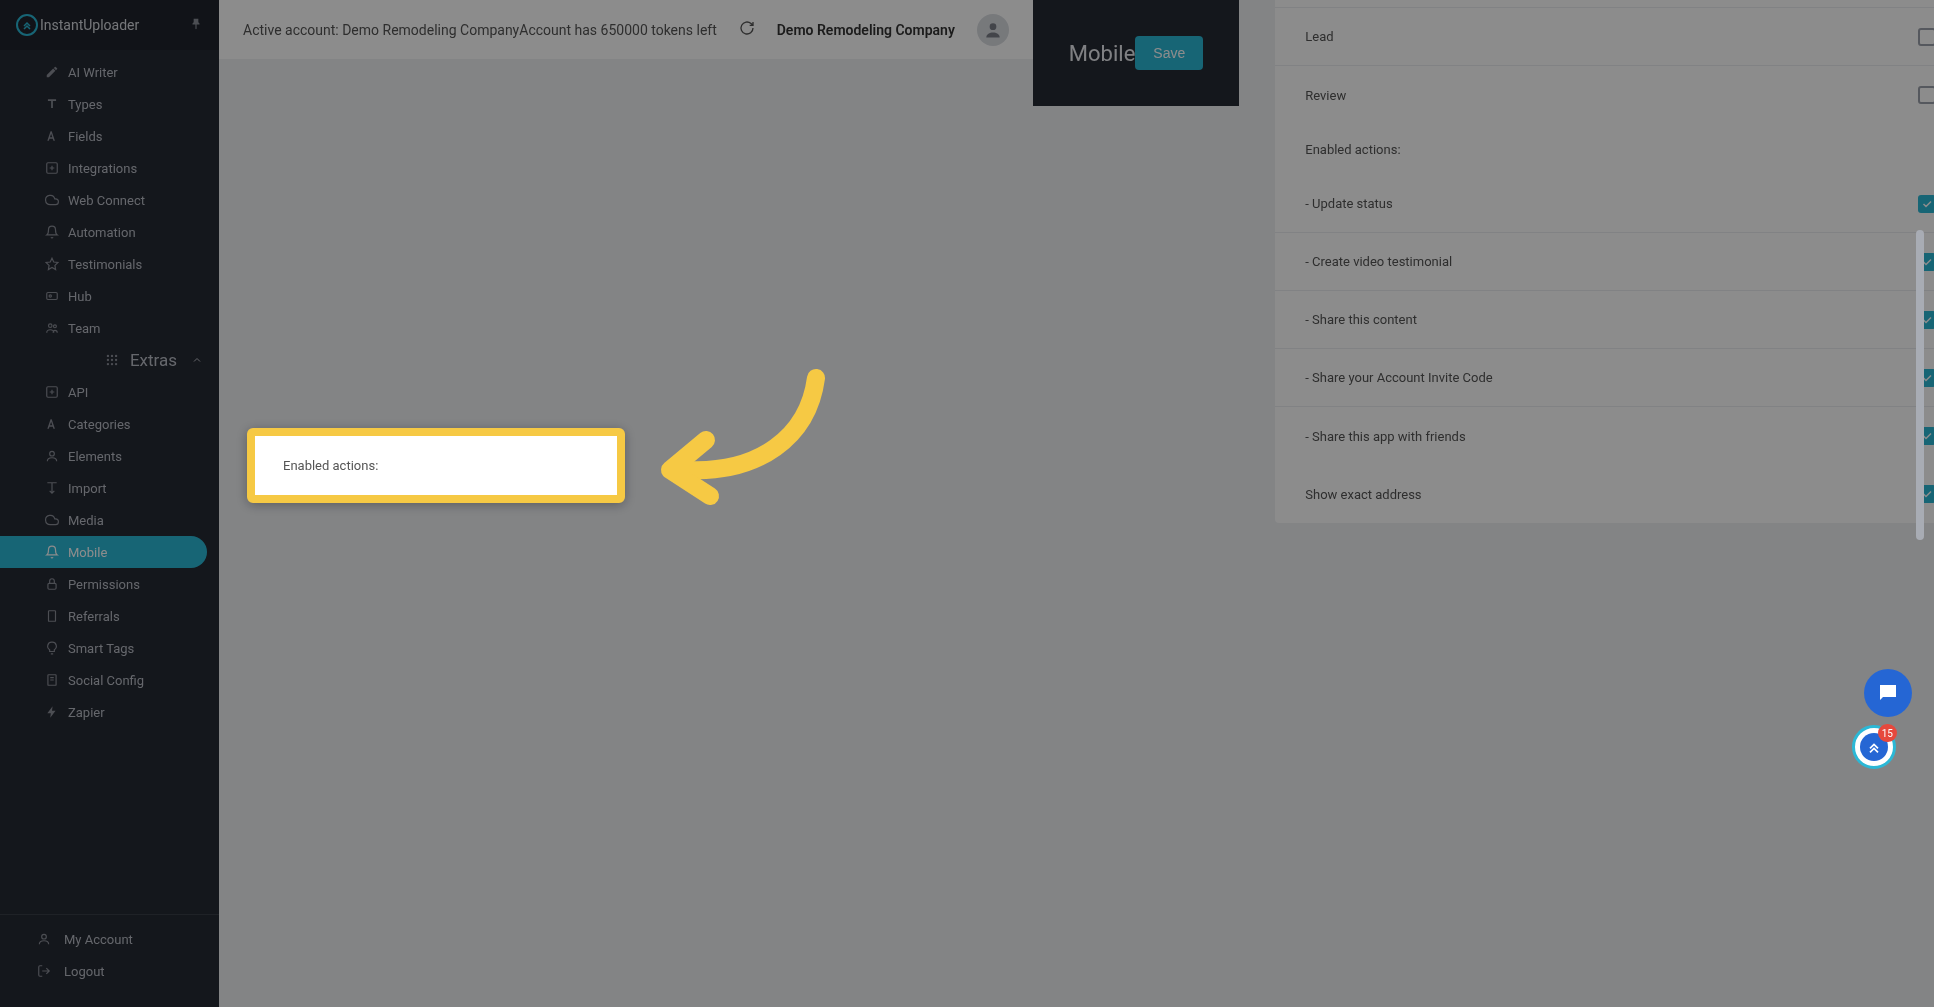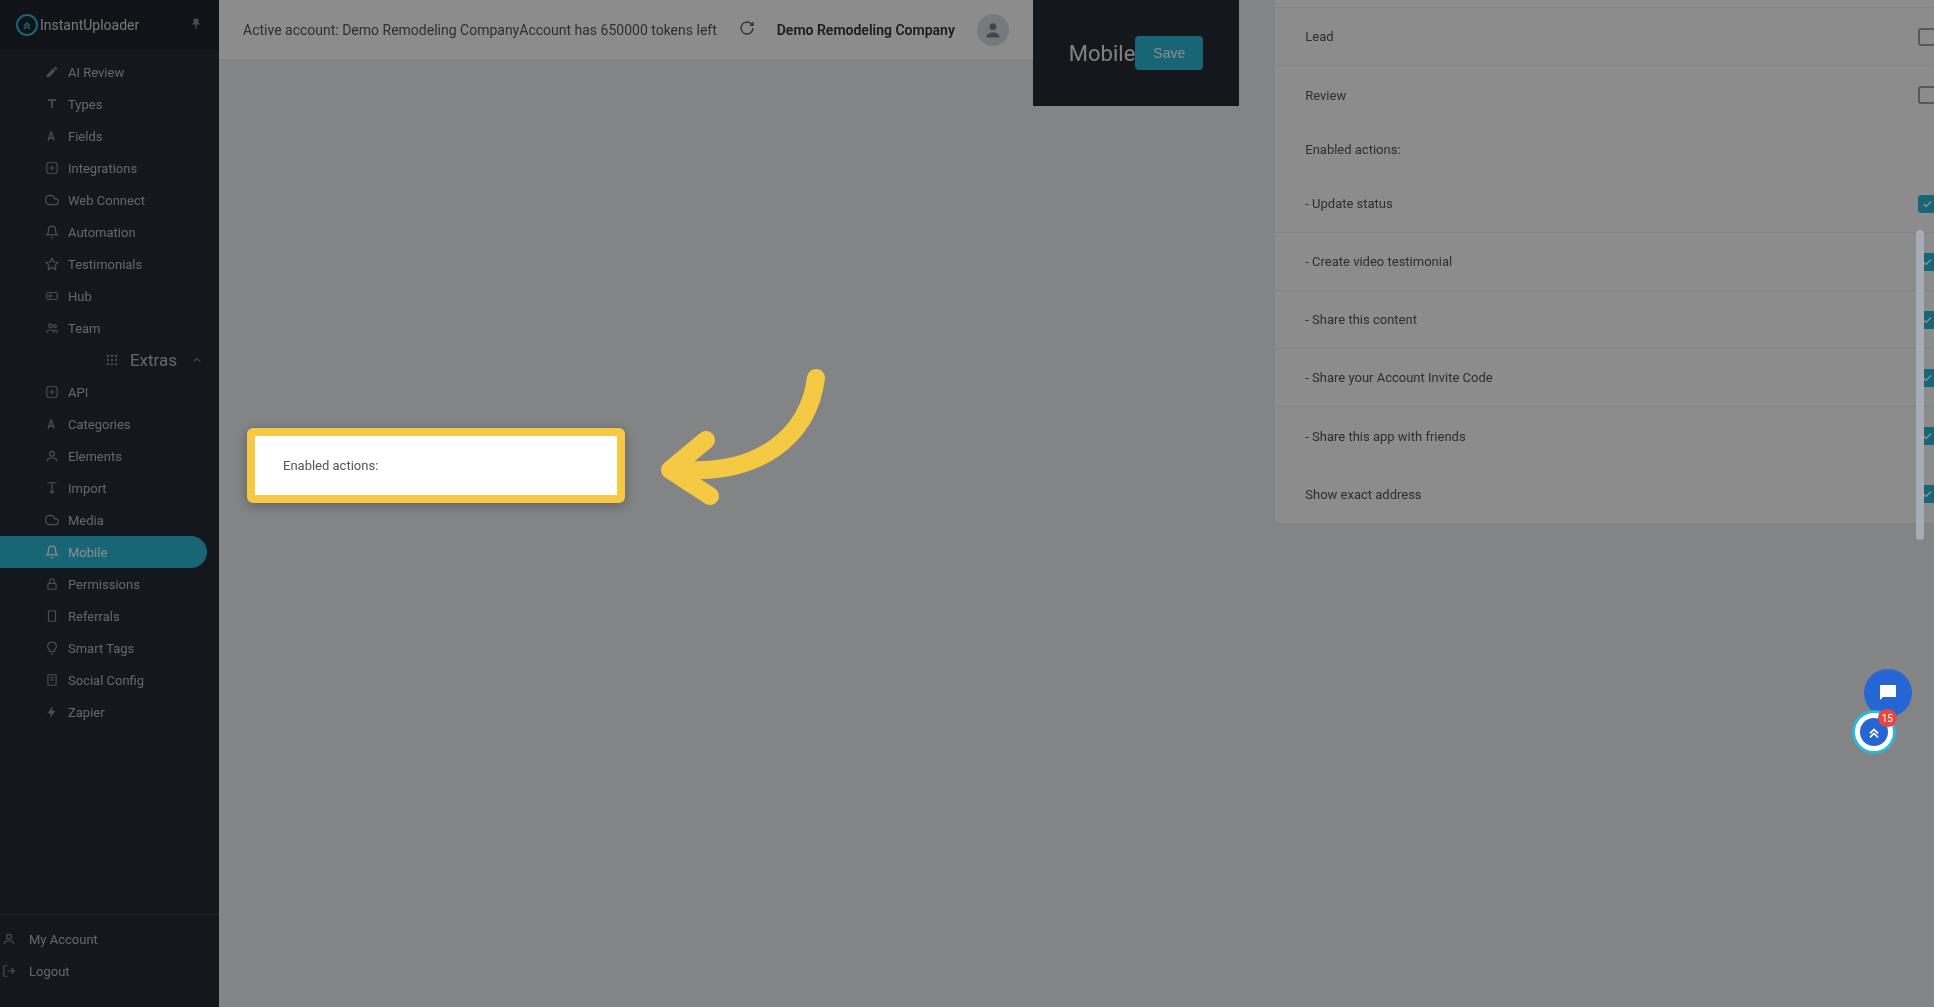--- a/index.html
+++ b/index.html
@@ -107,21 +107,21 @@
       color: #fff;
       border-radius: 0 18px 18px 0;
       margin-right: 12px;
     }
     .nav-item.active .nav-icon { color: #fff; }
     
     .sidebar-footer {
       border-top: 1px solid #3a3e47;
       padding: 8px 0 20px;
     }
-    .sidebar-footer .nav-item { padding-left: 1px; }
+    .sidebar-footer .nav-item { padding-left: 36px; }
     .sidebar-footer .nav-item .nav-icon { position: static; }
     .sidebar-footer .nav-item .nav-label { padding-left: 0; }
     .sidebar-footer .footer-row { display: flex; align-items: center; gap: 12px; }
     
     
     .main {
       flex: 1;
       display: flex;
       flex-direction: row;
       background: #eef0f3;
@@ -268,21 +268,21 @@
       display: flex;
       align-items: center;
       justify-content: center;
       z-index: 70;
       color: #fff;
     }
     
     .circle-btn {
       position: absolute;
       right: 38px;
-      bottom: 253px;
+      bottom: 238px;
       width: 44px;
       height: 44px;
       border-radius: 50%;
       background: #fff;
       border: 3px solid #2bb8d6;
       display: flex;
       align-items: center;
       justify-content: center;
       z-index: 70;
     }
@@ -351,21 +351,21 @@
     </div>
 
     <div class="nav-scroll">
       <div id="nav-main">
           <div class="nav-item">
             <span class="nav-icon">
               <svg width="14" height="14" viewBox="0 0 24 24" fill="currentColor">
                 <path d="M3 17.25V21h3.75L17.81 9.94l-3.75-3.75L3 17.25zM20.71 7.04a1 1 0 000-1.41l-2.34-2.34a1 1 0 00-1.41 0l-1.83 1.83 3.75 3.75 1.83-1.83z"></path>
               </svg>
             </span>
-            <span class="nav-label">AI Review</span>
+            <span class="nav-label">AI Writer</span>
           </div>
           <div class="nav-item">
             <span class="nav-icon">
               <svg width="14" height="14" viewBox="0 0 24 24" fill="currentColor">
                 <path d="M5 4v3h5.5v12h3V7H19V4z"></path>
               </svg>
             </span>
             <span class="nav-label">Types</span>
           </div>
           <div class="nav-item">

